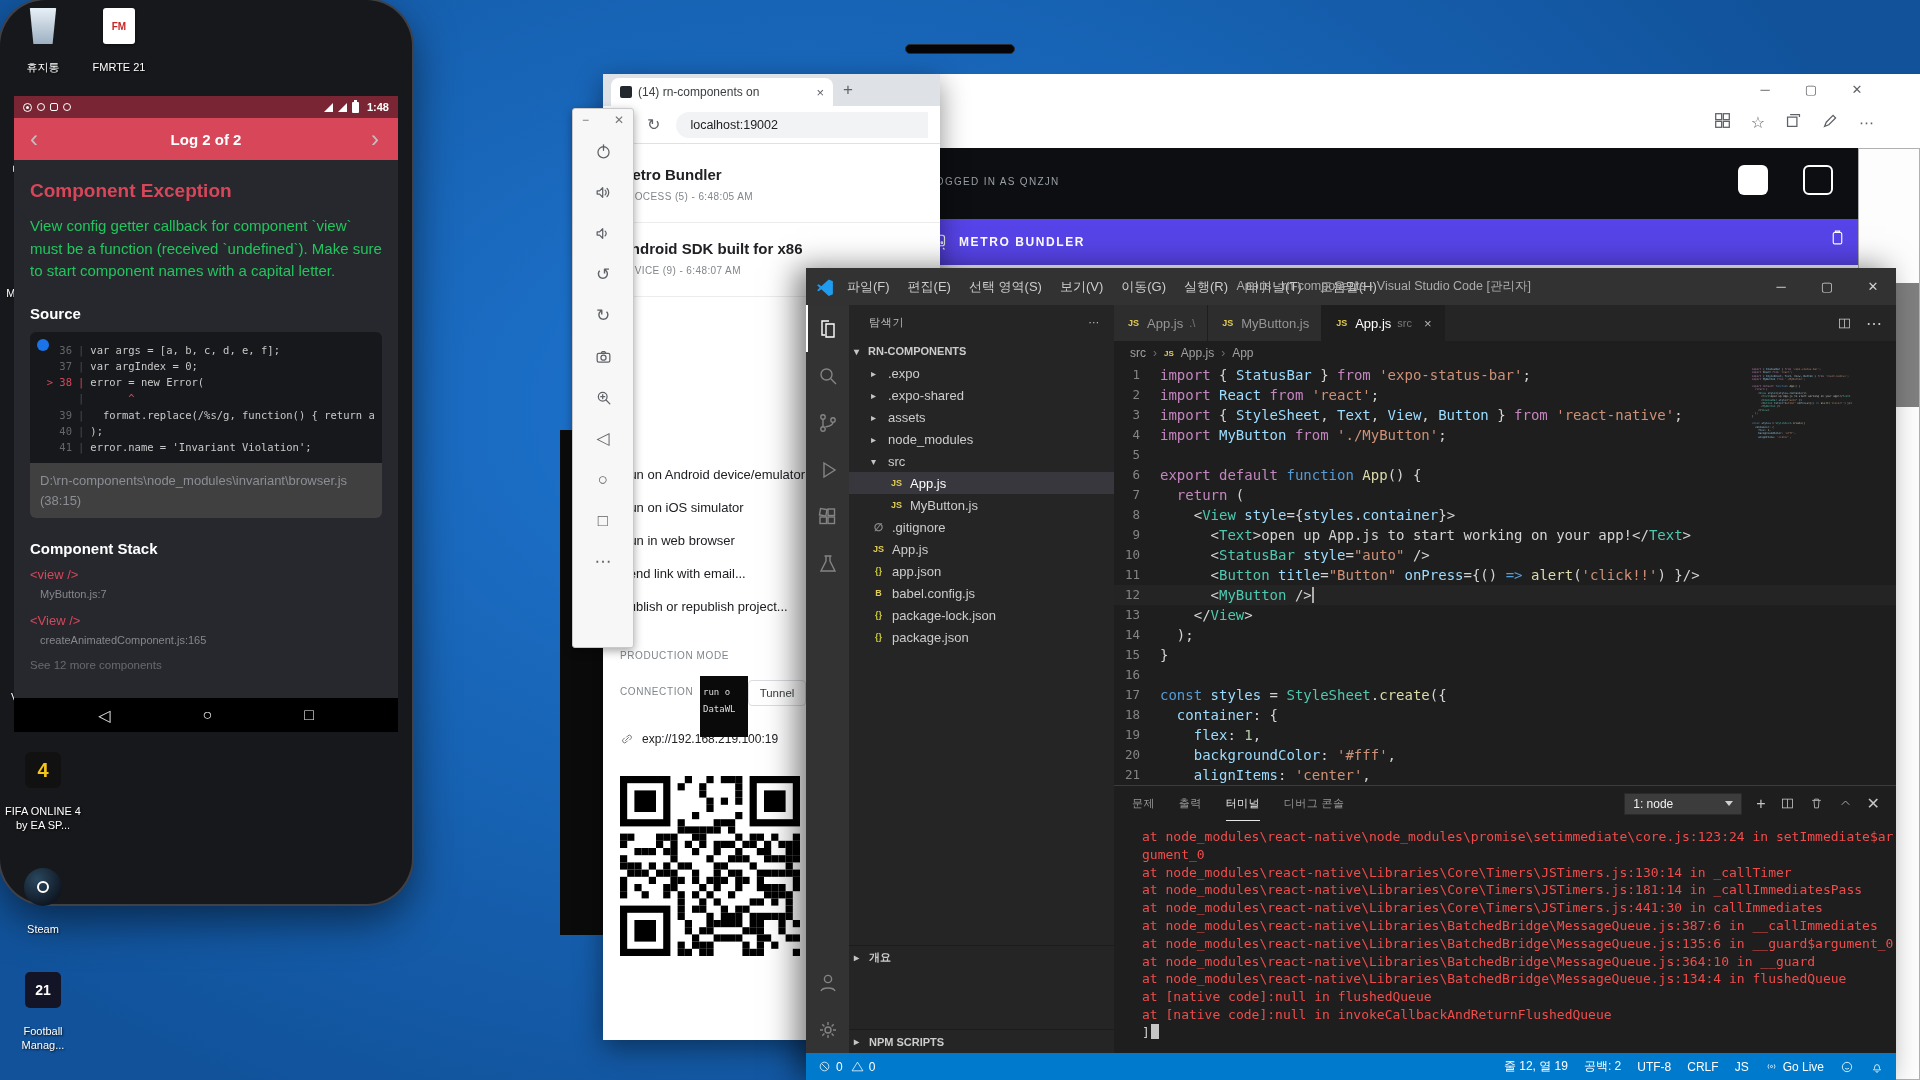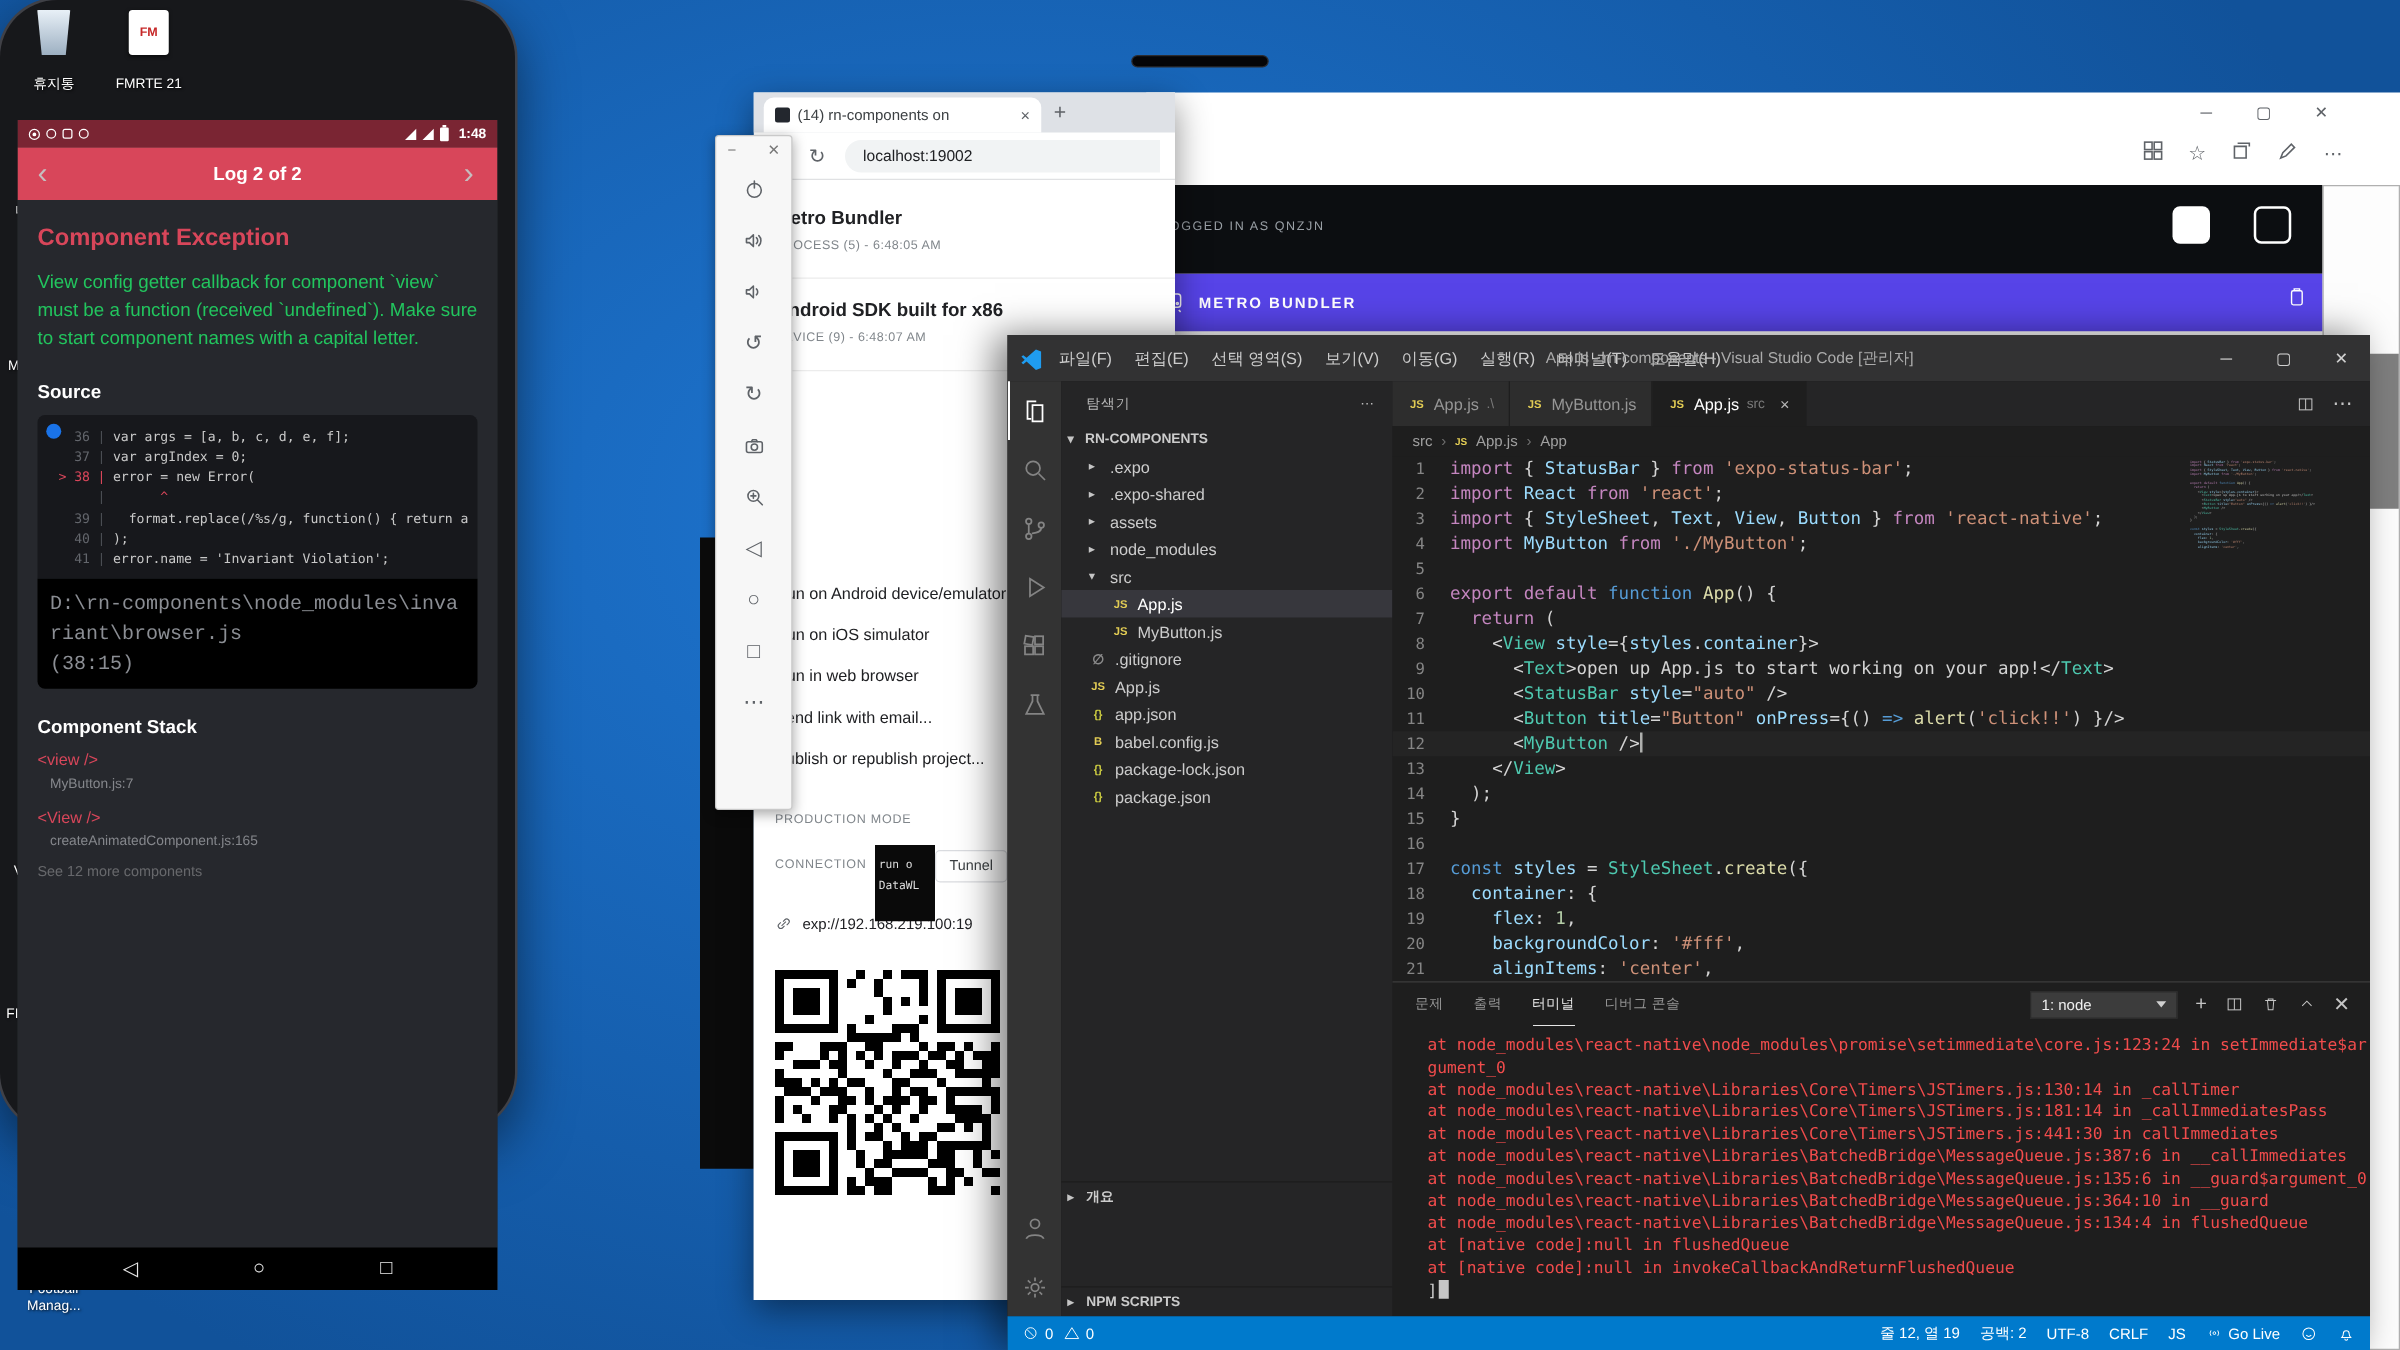--- a/index.html
+++ b/index.html
@@ -32,21 +32,21 @@
   .art-fifa .g{color:#f5c518;font:700 20px "Liberation Sans";}
   .art-steam{width:38px;height:38px;border-radius:50%;background:radial-gradient(circle at 35% 30%,#2a475e,#0e1621 75%);}
   .art-steam .g{width:12px;height:12px;border:2px solid #fff;border-radius:50%;display:block;}
   .art-fm21{width:36px;height:36px;background:#141427;border-radius:5px;}
   .art-fm21 .g{color:#fff;font:700 14px "Liberation Sans";}
 
   
   #phone{left:148px;top:105px;width:412px;height:904px;background:#17181b;border-radius:46px;
     box-shadow:0 0 0 2px #404147,0 16px 44px rgba(0,0,0,.55);z-index:8;}
   .ph-slot{position:absolute;left:50%;transform:translateX(-50%);background:#050507;border:1px solid #2b2c31;border-radius:6px;}
-  #ph-screen{position:absolute;left:14px;top:96px;width:384px;height:936px;background:#26282d;overflow:hidden;display:flex;flex-direction:column;}
+  #ph-screen{position:absolute;left:14px;top:96px;width:384px;height:636px;background:#26282d;overflow:hidden;display:flex;flex-direction:column;}
   #ph-status{height:22px;background:#7a2533;display:flex;align-items:center;justify-content:space-between;padding:0 9px;color:#fff;}
   .st-group{display:flex;align-items:center;gap:5px;}
   .st-dot{width:8px;height:8px;border:1.3px solid #fff;border-radius:50%;}
   .st-sq{width:8px;height:8px;border:1.3px solid #fff;border-radius:2px;}
   .st-gear{width:9px;height:9px;border:1.3px solid #fff;border-radius:50%;position:relative;}
   .st-gear::after{content:"";position:absolute;inset:2px;background:#fff;border-radius:50%;}
   .st-tri{width:0;height:0;border-left:9px solid transparent;border-bottom:9px solid #fff;}
   .st-batt{width:7px;height:11px;background:#fff;border-radius:1px;position:relative;}
   .st-batt::before{content:"";position:absolute;top:-2px;left:2px;width:3px;height:2px;background:#fff;}
   #ph-status .time{font-size:11px;font-weight:700;margin-left:3px;}
@@ -56,21 +56,21 @@
   #lb-body{flex:1;background:#26282d;padding:20px 16px 0 16px;overflow:hidden;color:#e4e4e4;}
   .lb-title{color:#d8465a;font-size:19px;font-weight:700;margin:0 0 13px 0;}
   .lb-msg{font-size:15px;line-height:1.5;color:#22c55e;}
   .lb-h2{font-size:15px;font-weight:700;color:#fff;margin:22px 0 10px 0;}
   #lb-code{background:#17181c;border-radius:6px 6px 0 0;padding:10px 8px 8px 8px;font-family:"DejaVu Sans Mono",monospace;font-size:10.5px;line-height:1.55;color:#c9c9c9;white-space:pre;overflow:hidden;}
   .lbline{display:flex;}
   .lbgut{color:#63666c;width:34px;flex:none;text-align:right;white-space:pre;}
   .lbbar{color:#4a4d53;padding:0 6px;}
   .lbline.mark .lbgut,.lbline.mark .lbbar{color:#d8465a;}
   .lbline.caret .lbcode{color:#d8465a;}
-  #lb-path{background:#000000;border-radius:0 0 6px 6px;padding:8px 10px;font-family:Liberation Mono, monospace;font-size:16px;line-height:1.5;color:#8b8e94;word-break:break-all;}
+  #lb-path{background:#404040;border-radius:0 0 6px 6px;padding:8px 10px;font-family:Liberation Sans, sans-serif;font-size:13px;line-height:1.5;color:#8b8e94;word-break:break-all;}
   .stitem{margin-bottom:13px;}
   .sttag{color:#d8465a;font-size:13px;}
   .stfile{color:#85878c;font-size:11px;padding-left:10px;margin-top:6px;}
   .lb-more{opacity:.38;font-size:11.5px;color:#cfcfcf;margin-top:2px;}
   #lb-footer{height:46px;background:#17191d;display:flex;align-items:center;}
   #lb-footer .fbtn{flex:1;text-align:center;color:#f4f4f4;font-size:13.5px;}
   #ph-nav{height:34px;background:#000;display:flex;align-items:center;justify-content:center;gap:92px;color:#e8e8e8;font-size:16px;}
 
   
   #emu-toolbar{left:572px;top:108px;width:62px;height:540px;background:#f7f7f7;border:1px solid #c9c9c9;border-radius:3px;

